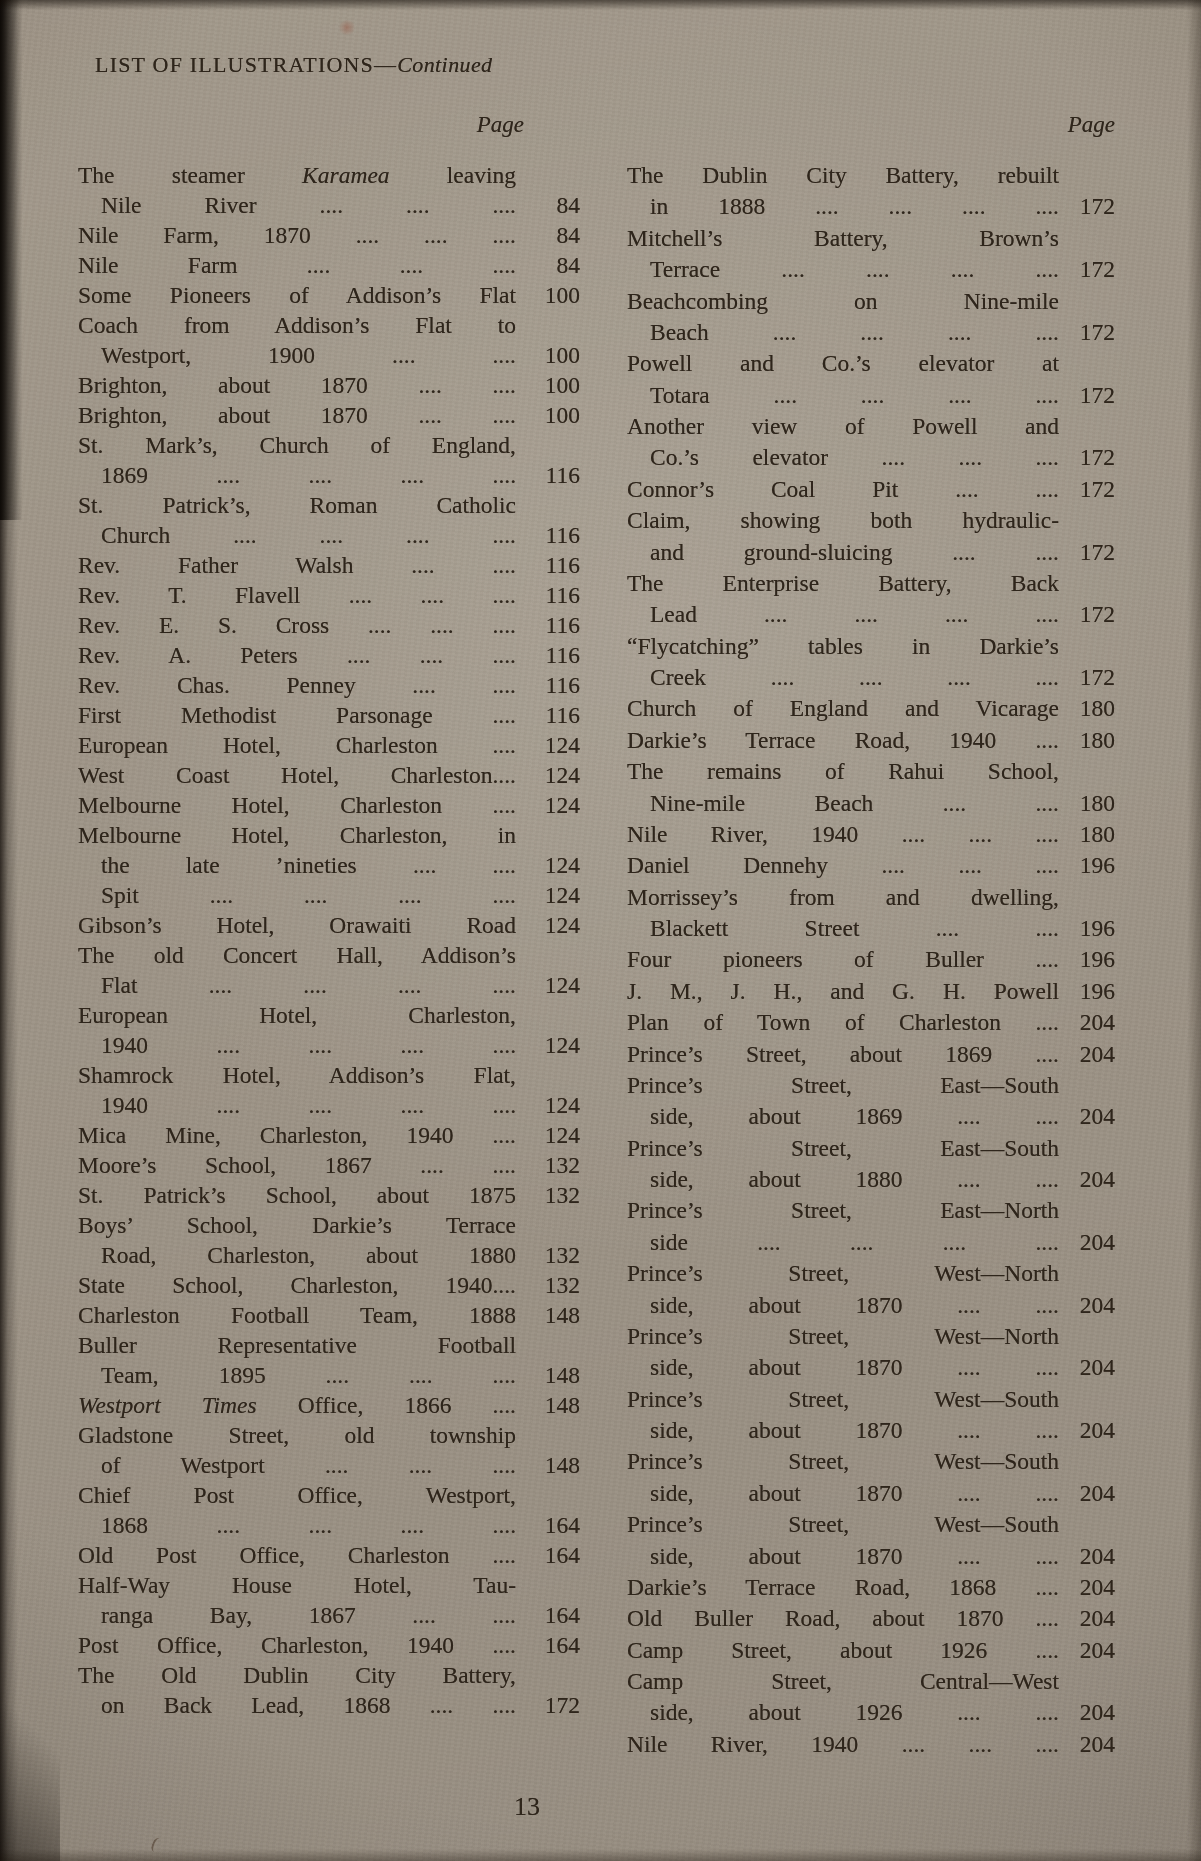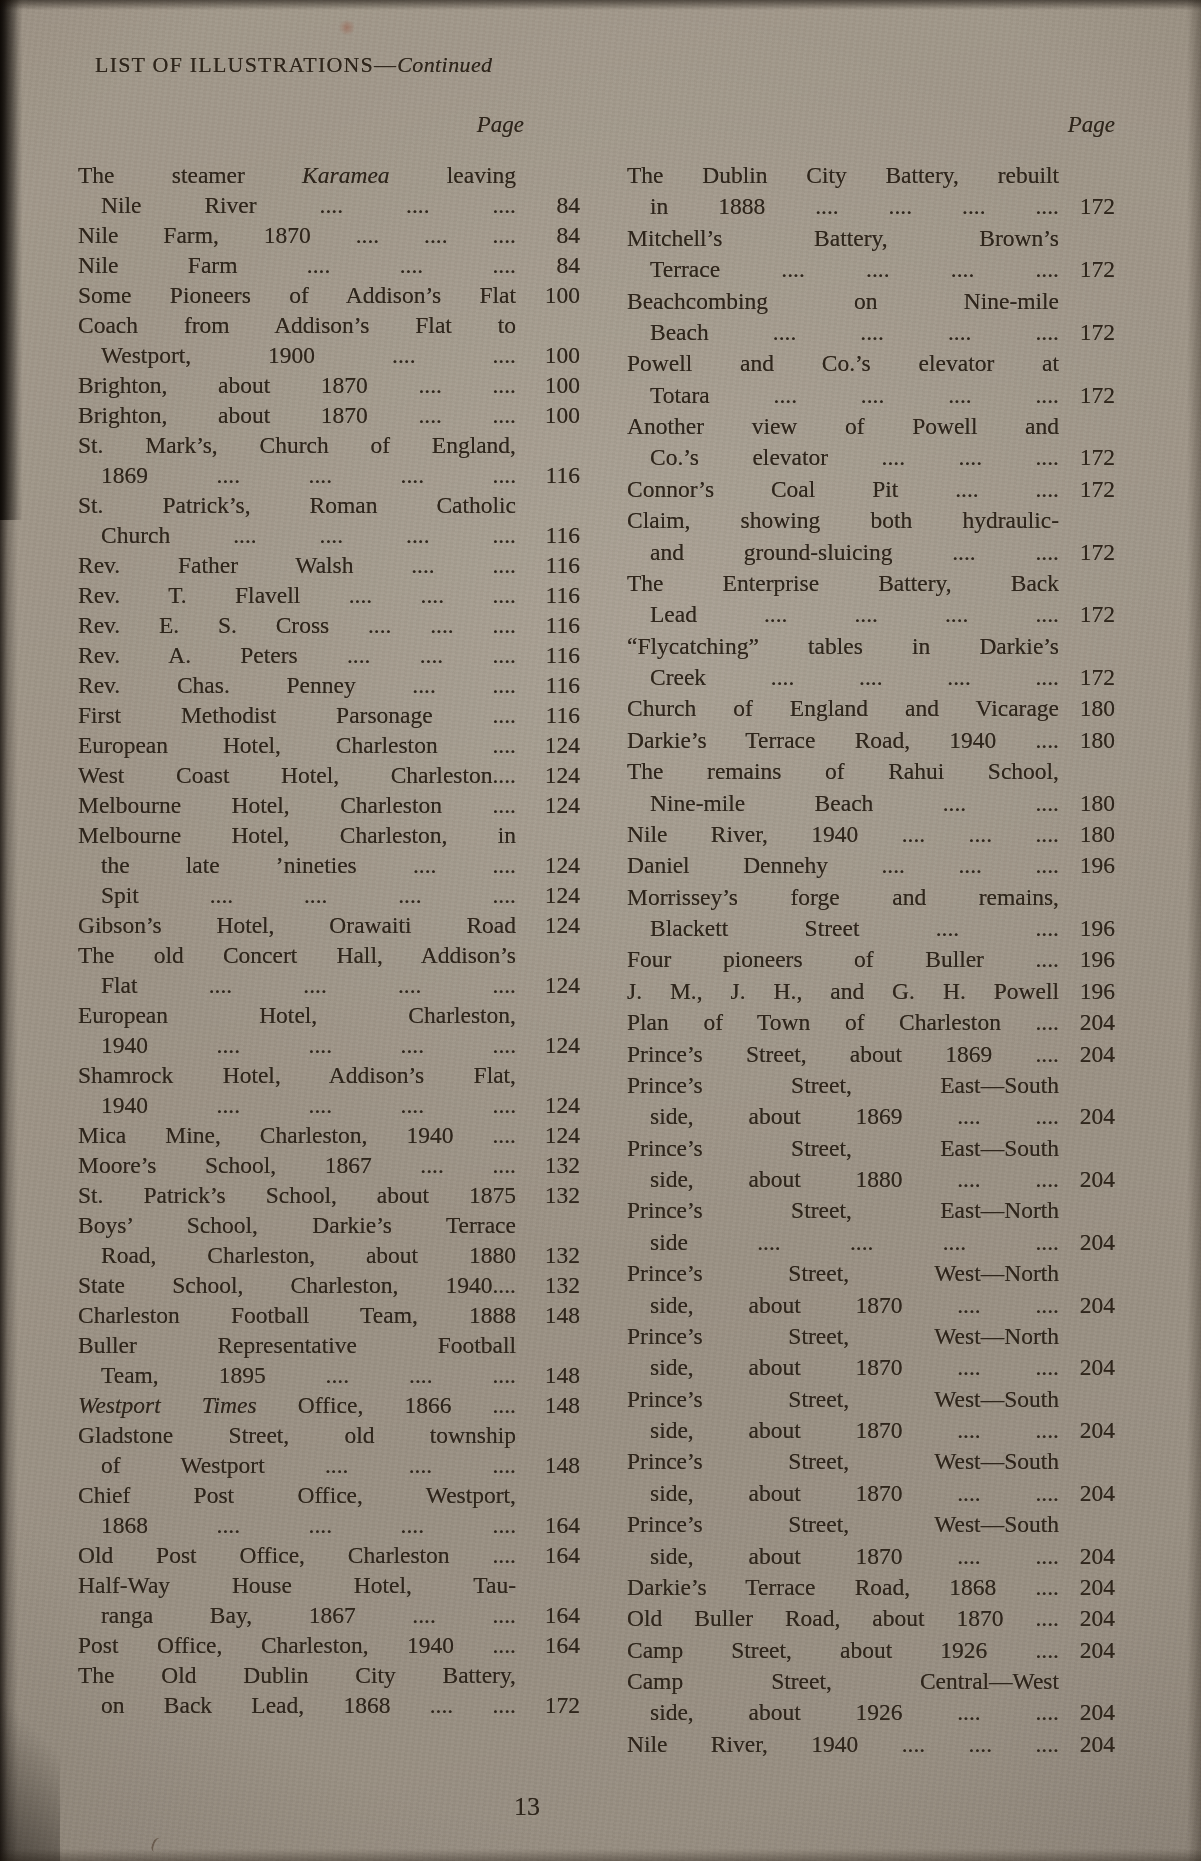--- a/index.html
+++ b/index.html
@@ -374,21 +374,21 @@
       </div>
       <div class="line">
         <span class="t">Nile River, 1940 .... .... ....</span>
         <span class="pg">180</span>
       </div>
       <div class="line">
         <span class="t">Daniel Dennehy .... .... ....</span>
         <span class="pg">196</span>
       </div>
       <div class="line">
-        <span class="t">Morrissey’s forge and remains,</span>
+        <span class="t">Morrissey’s from and dwelling,</span>
         <span class="pg"></span>
       </div>
       <div class="line ind">
         <span class="t">Blackett Street .... ....</span>
         <span class="pg">196</span>
       </div>
       <div class="line">
         <span class="t">Four pioneers of Buller ....</span>
         <span class="pg">196</span>
       </div>

